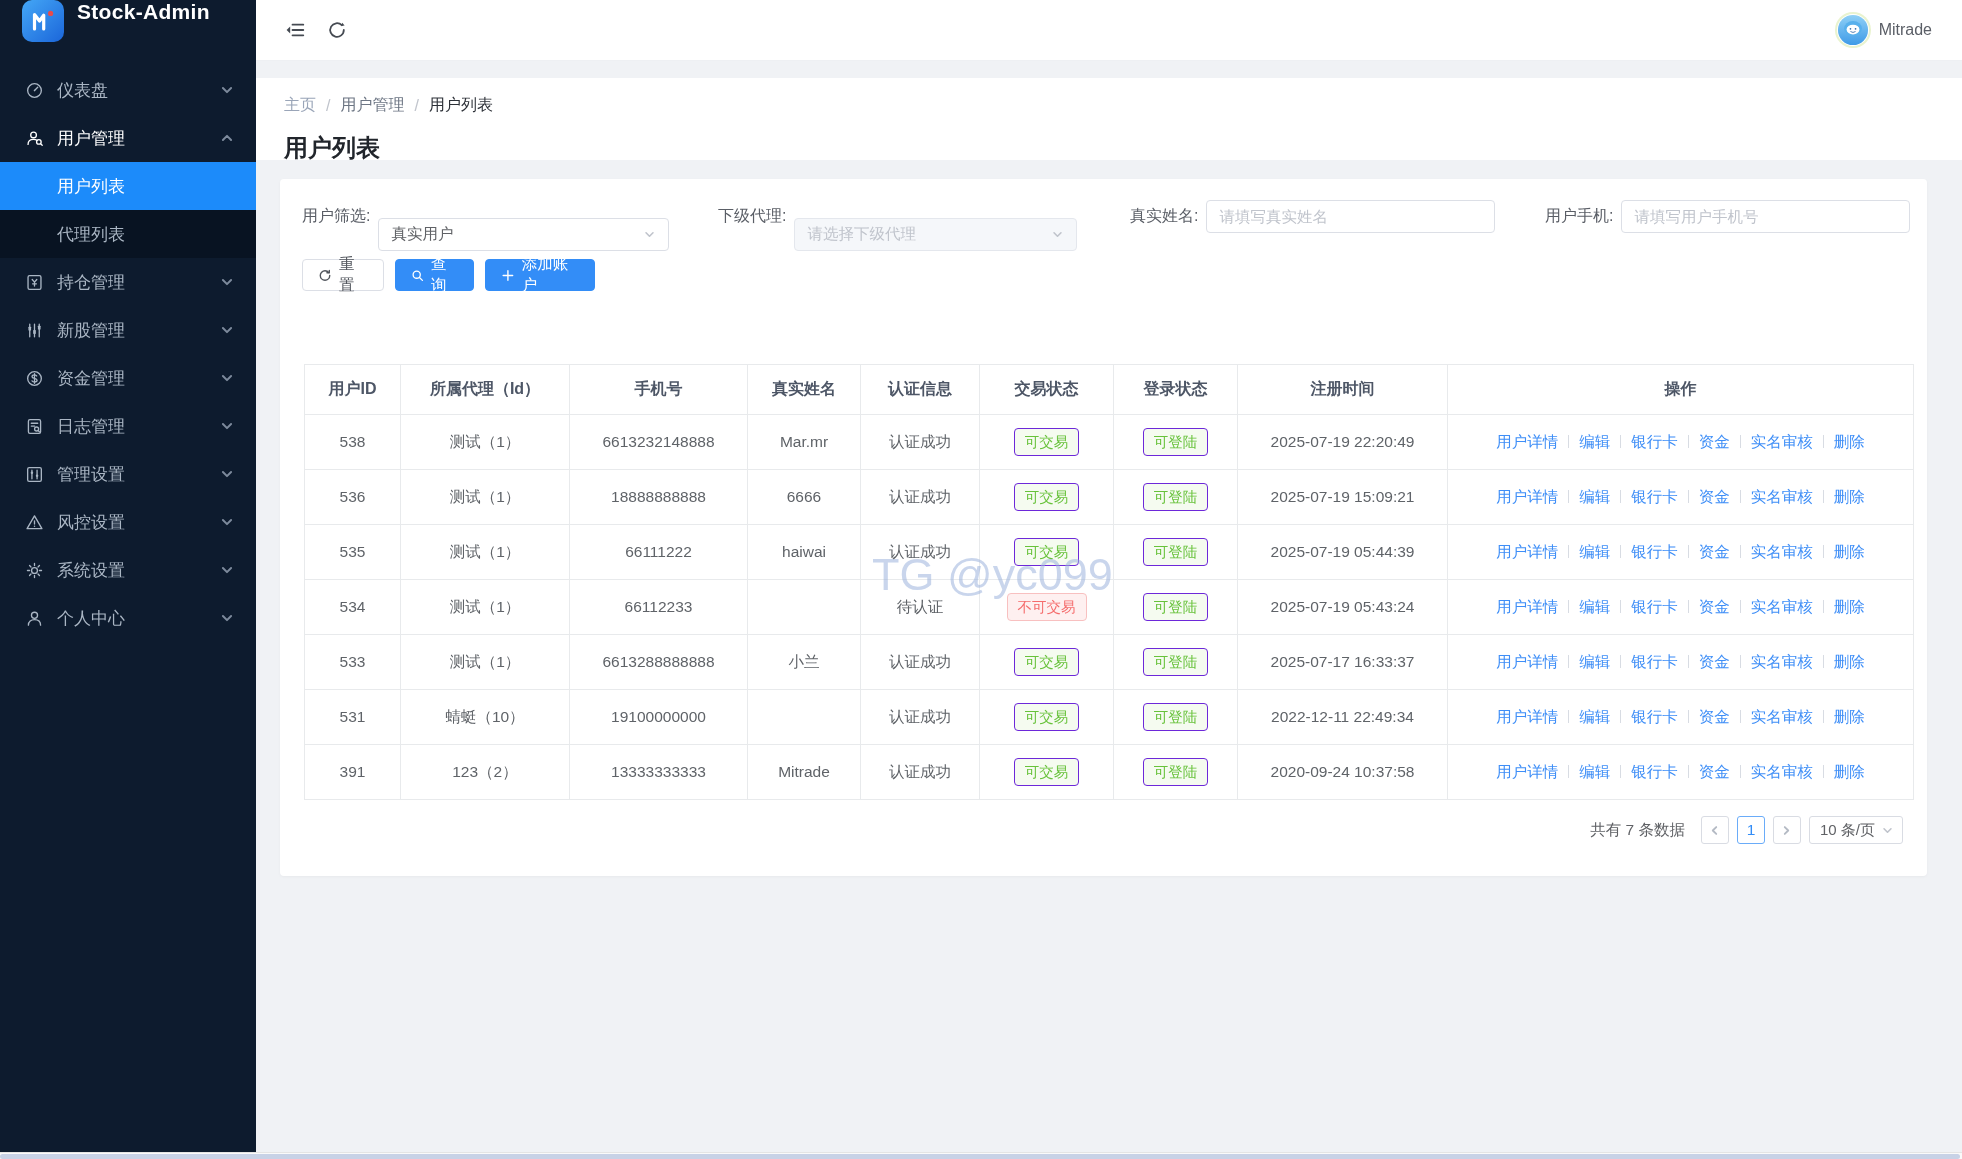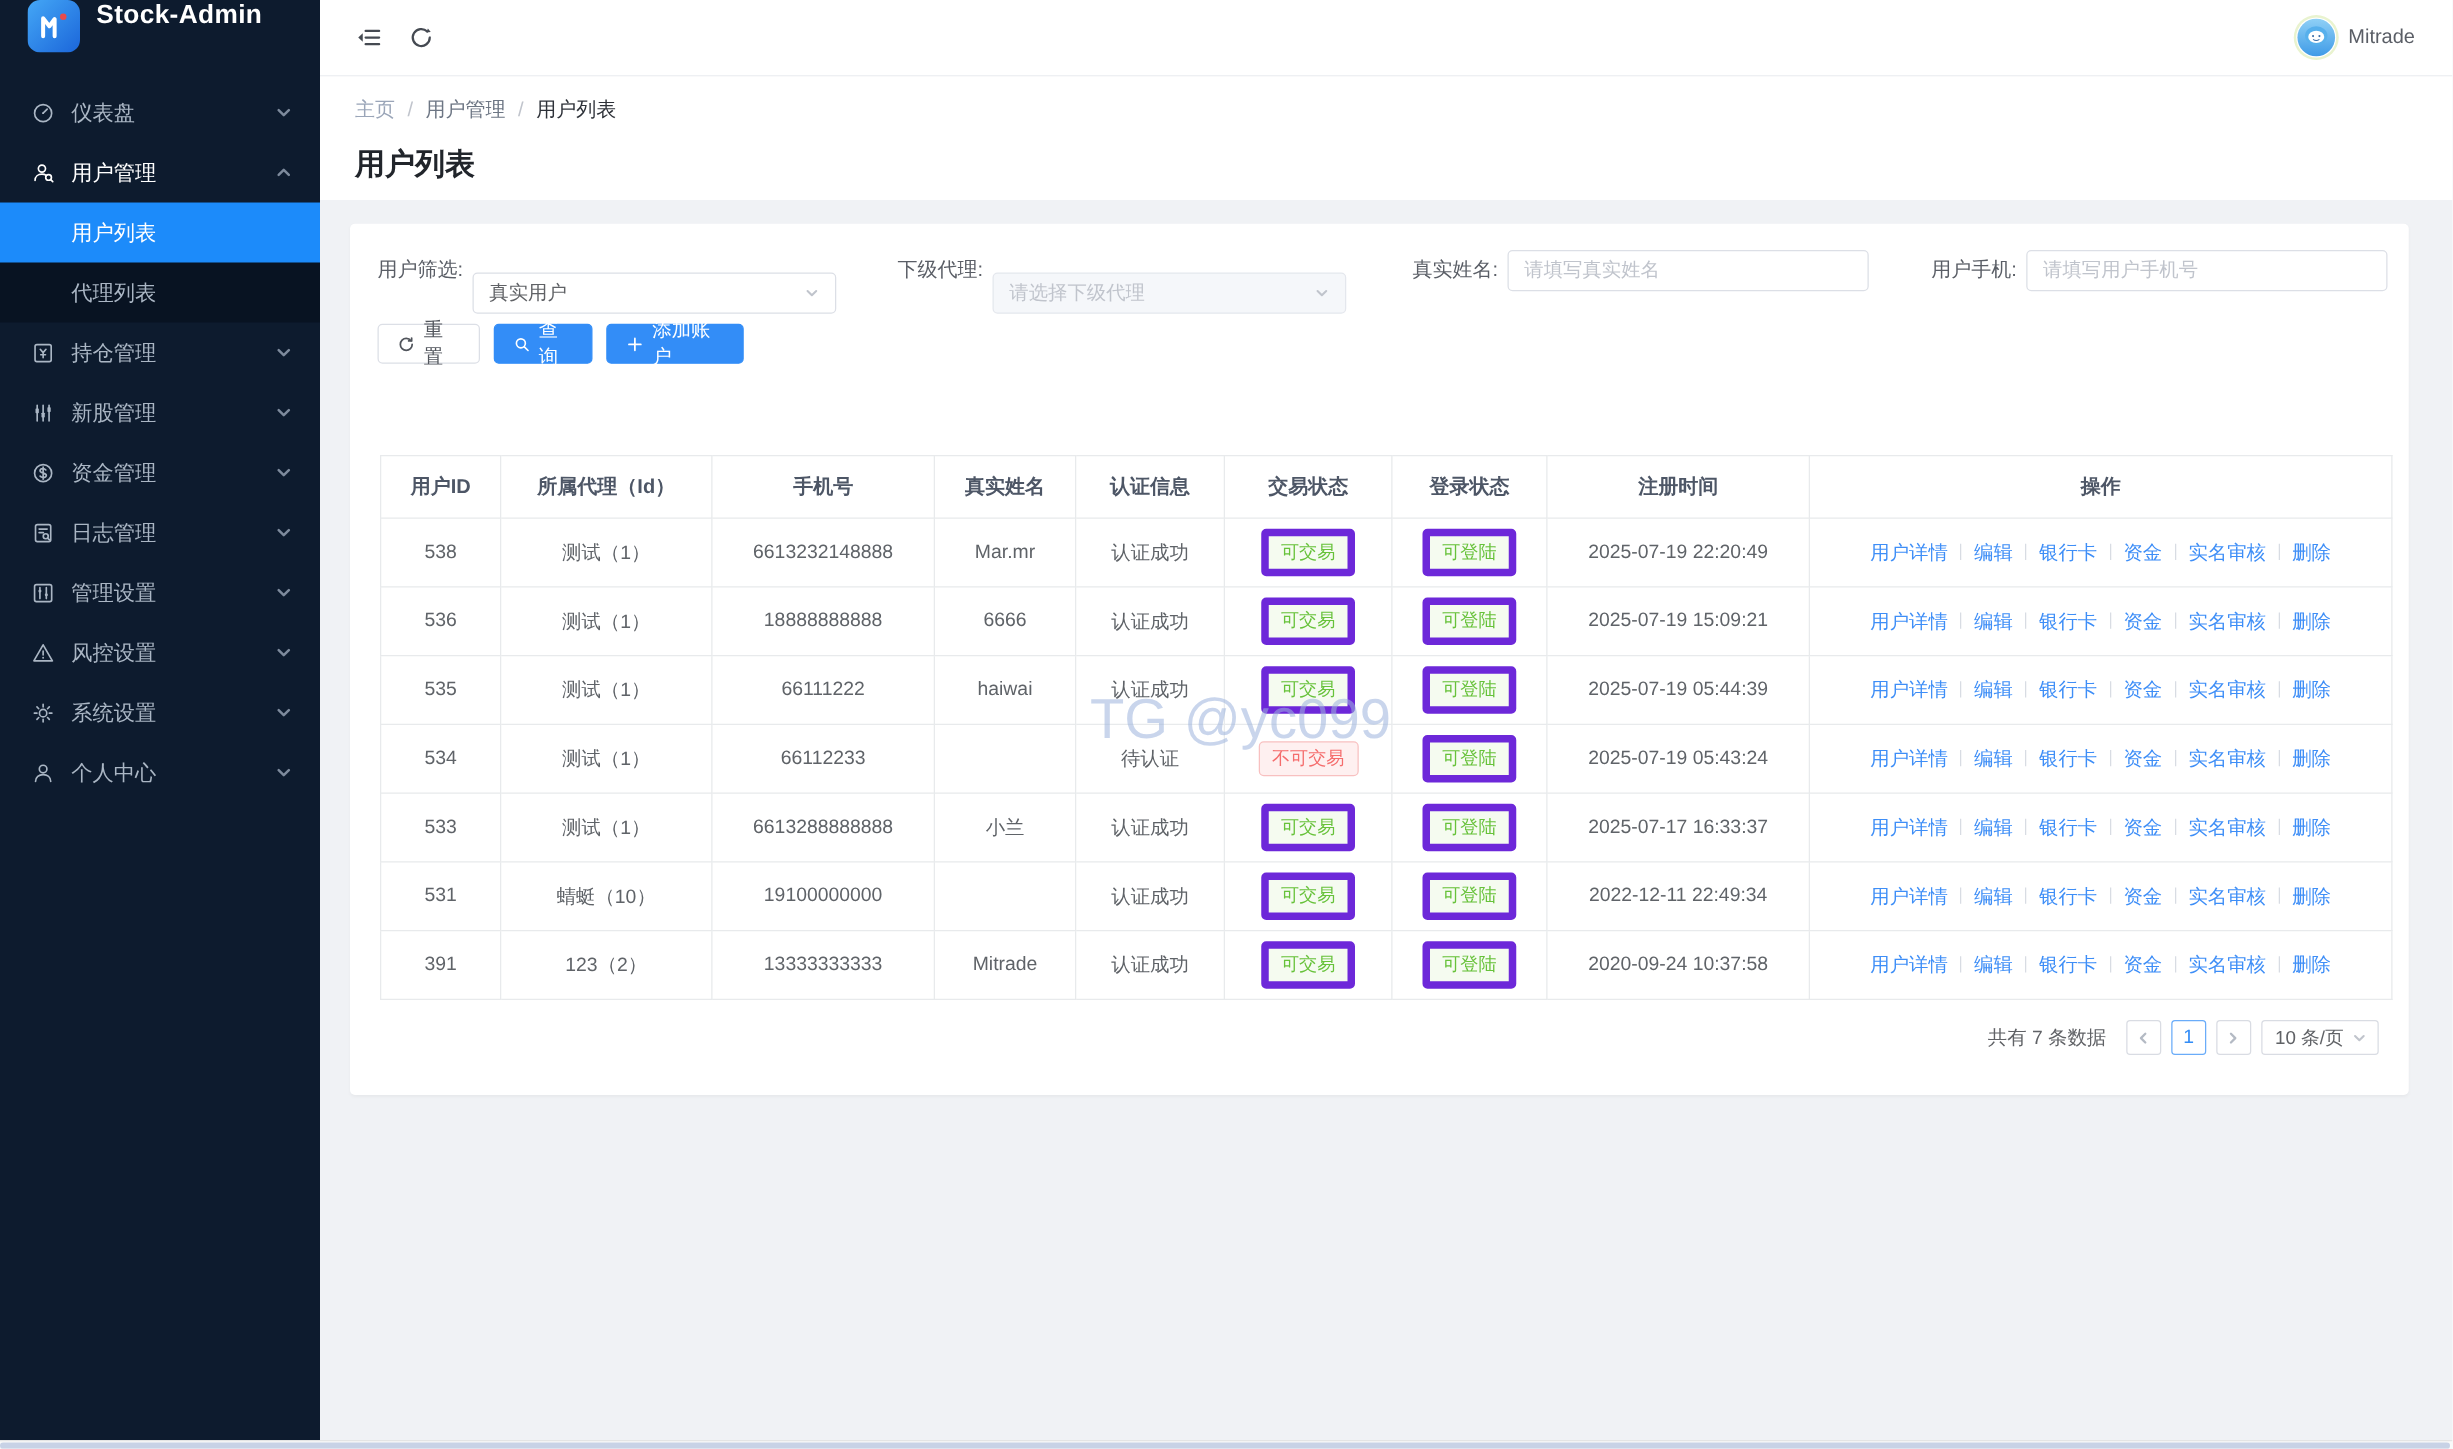--- a/index.html
+++ b/index.html
@@ -27,21 +27,21 @@
   
   .topbar { position:absolute; left:256px; top:0; right:0; height:61px; background:#fff; border-bottom:1px solid #eef0f3; display:flex; align-items:center; padding:0 30px 0 28px; z-index:10; }
   .tb-icon { width:24px; height:24px; color:#454a52; margin-right:18px; cursor:pointer; display:flex; align-items:center; }
   .tb-icon svg { width:22px; height:22px; fill:none; stroke:currentColor; stroke-width:1.8; stroke-linecap:round; }
   .tb-right { margin-left:auto; display:flex; align-items:center; cursor:pointer; }
   .avatar { width:32px; height:32px; border-radius:50%; box-shadow:0 0 0 2px #e9f3cf; display:flex; }
   .avatar svg { width:32px; height:32px; }
   .uname { font-size:16px; color:#5a5e66; margin-left:10px; }
 
   
-  .page-head { position:absolute; left:256px; top:61px; right:0; height:99px; background:#fff; padding:17px 0 0 28px; }
+  .page-head { position:absolute; left:256px; top:78px; right:0; height:99px; background:#fff; padding:17px 0 0 28px; }
   .breadcrumb { font-size:16px; display:flex; align-items:center; }
   .bc-link { color:#9aa5b8; cursor:pointer; }
   .bc-mid { color:#6d7684; cursor:pointer; }
   .bc-sep { color:#c0c4cc; margin:0 10px; }
   .bc-cur { color:#2d3138; }
   .page-title { font-size:24px; font-weight:bold; color:#21252b; margin-top:16px; }
 
   
   .content { position:absolute; left:256px; top:160px; right:0; bottom:7px; background:#f0f2f5; }
   .card { position:absolute; left:24px; top:19px; width:1647px; height:697px; background:#fff; border-radius:4px; box-shadow:0 1px 3px rgba(0,0,0,.04); }
@@ -67,21 +67,21 @@
   .btn-primary { background:#338df7; border:1px solid #338df7; color:#fff; margin-right:11px; }
   .btn-search { width:79px; }
   .btn-add { width:110px; }
 
   
   .utable { position:absolute; left:24px; top:185px; width:1609px; border-collapse:collapse; table-layout:fixed; }
   .utable th, .utable td { border:1px solid #e8eaec; text-align:center; font-weight:normal; }
   .utable th { height:50px; font-size:16px; color:#4d5666; font-weight:600; background:#fff;margin-left:46px; }
   .utable td { height:55px; font-size:15.5px; color:#5f6368; }
   .tag { display:inline-block; padding:6px 10px; border-radius:4px; font-size:14.5px; line-height:1; }
-  .tag-success { color:#67c23a; background:#f5fbf0; border:6px solid #6d28d9; }
+  .tag-success { color:#67c23a; background:#f5fbf0; border:1px solid #6d28d9; }
   .tag-danger { color:#f56c6c; background:#fef0f0; border:1px solid #f8c0c0; }
   .alink { color:#3e8ef7; cursor:pointer; white-space:nowrap; }
   .sep-line { display:inline-block; width:1px; height:13px; background:#d8dce3; margin:0 10px; vertical-align:-1px; }
 
   
   .pager { position:absolute; top:637px; right:24px; height:28px; display:flex; align-items:center; }
   .pg-total { font-size:15.5px; color:#606266; margin-right:16px; }
   .pg-btn { width:28px; height:28px; border:1px solid #d9dce3; border-radius:3px; background:#fff; display:flex; align-items:center; justify-content:center; cursor:pointer; margin-right:8px; }
   .pg-btn svg { width:13px; height:13px; fill:none; stroke:#b4bac4; stroke-width:1.7; stroke-linecap:round; stroke-linejoin:round; }
   .pg-page { width:28px; height:28px; border:1px solid #6aacf9; border-radius:3px; background:#fff; color:#338df7; font-size:15.5px; display:flex; align-items:center; justify-content:center; cursor:pointer; margin-right:8px; }

